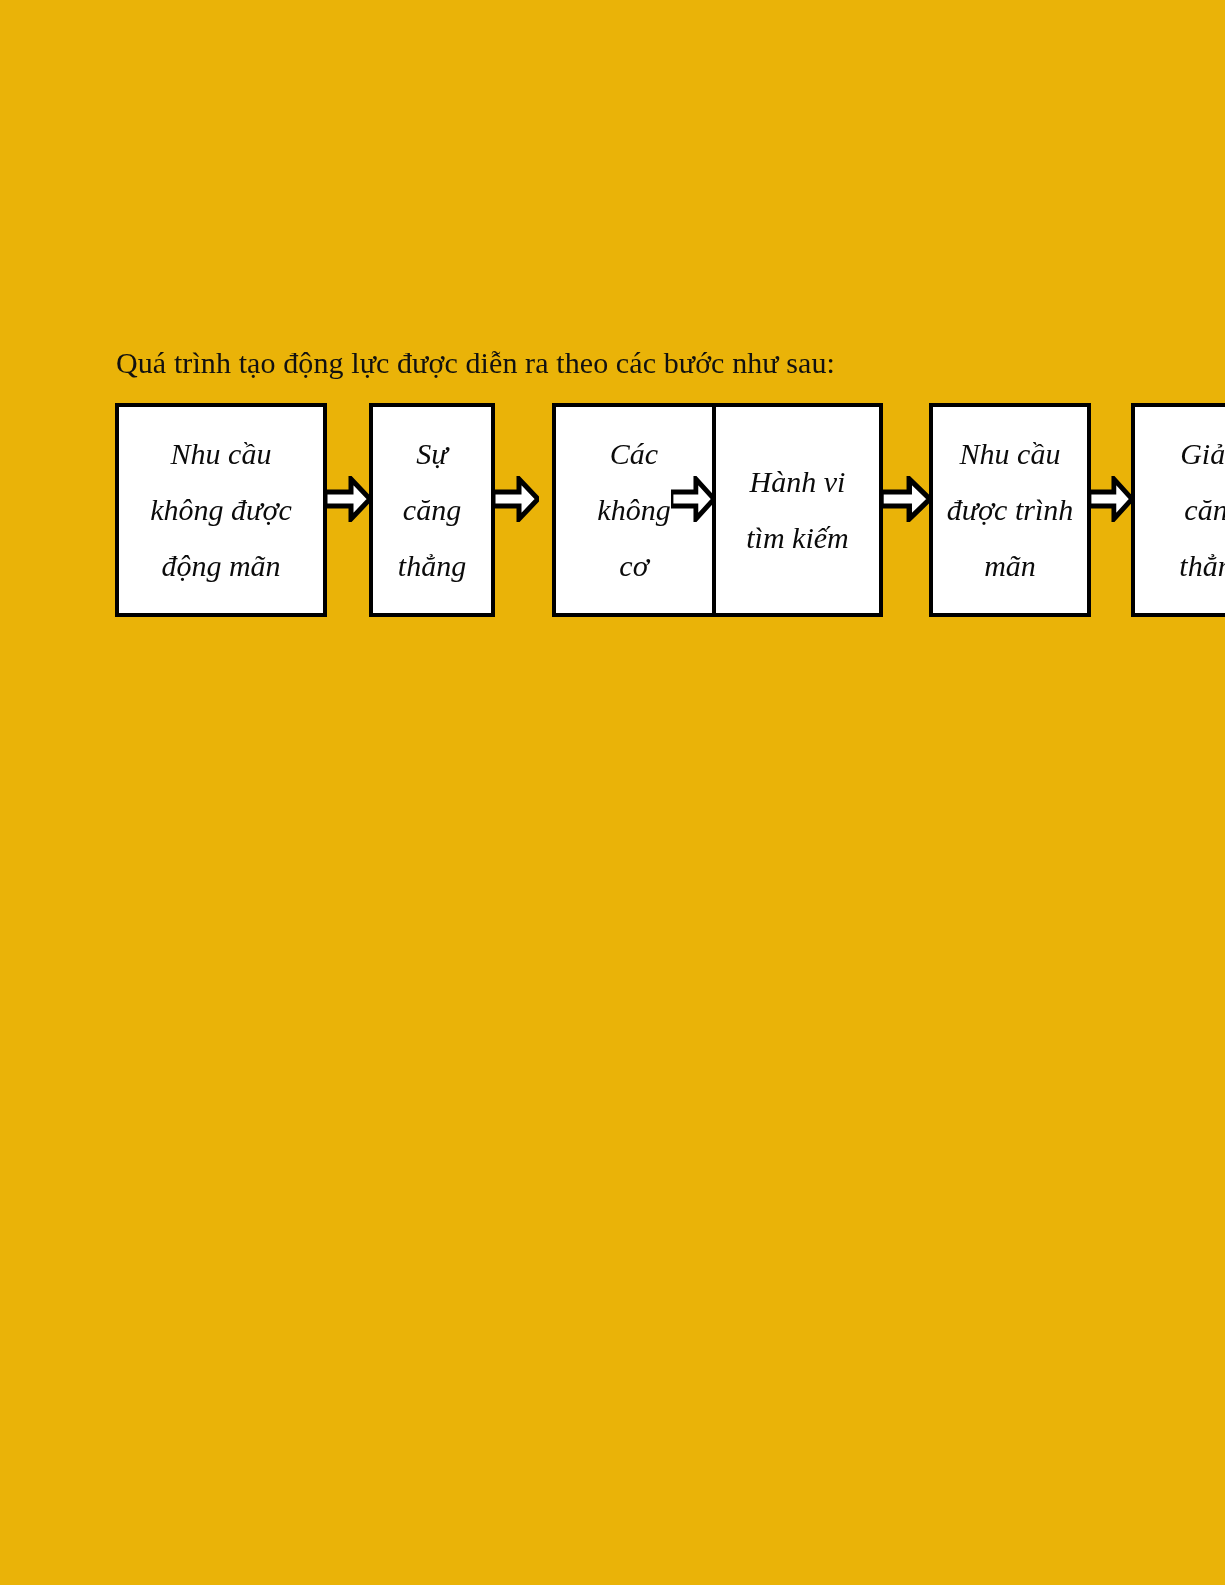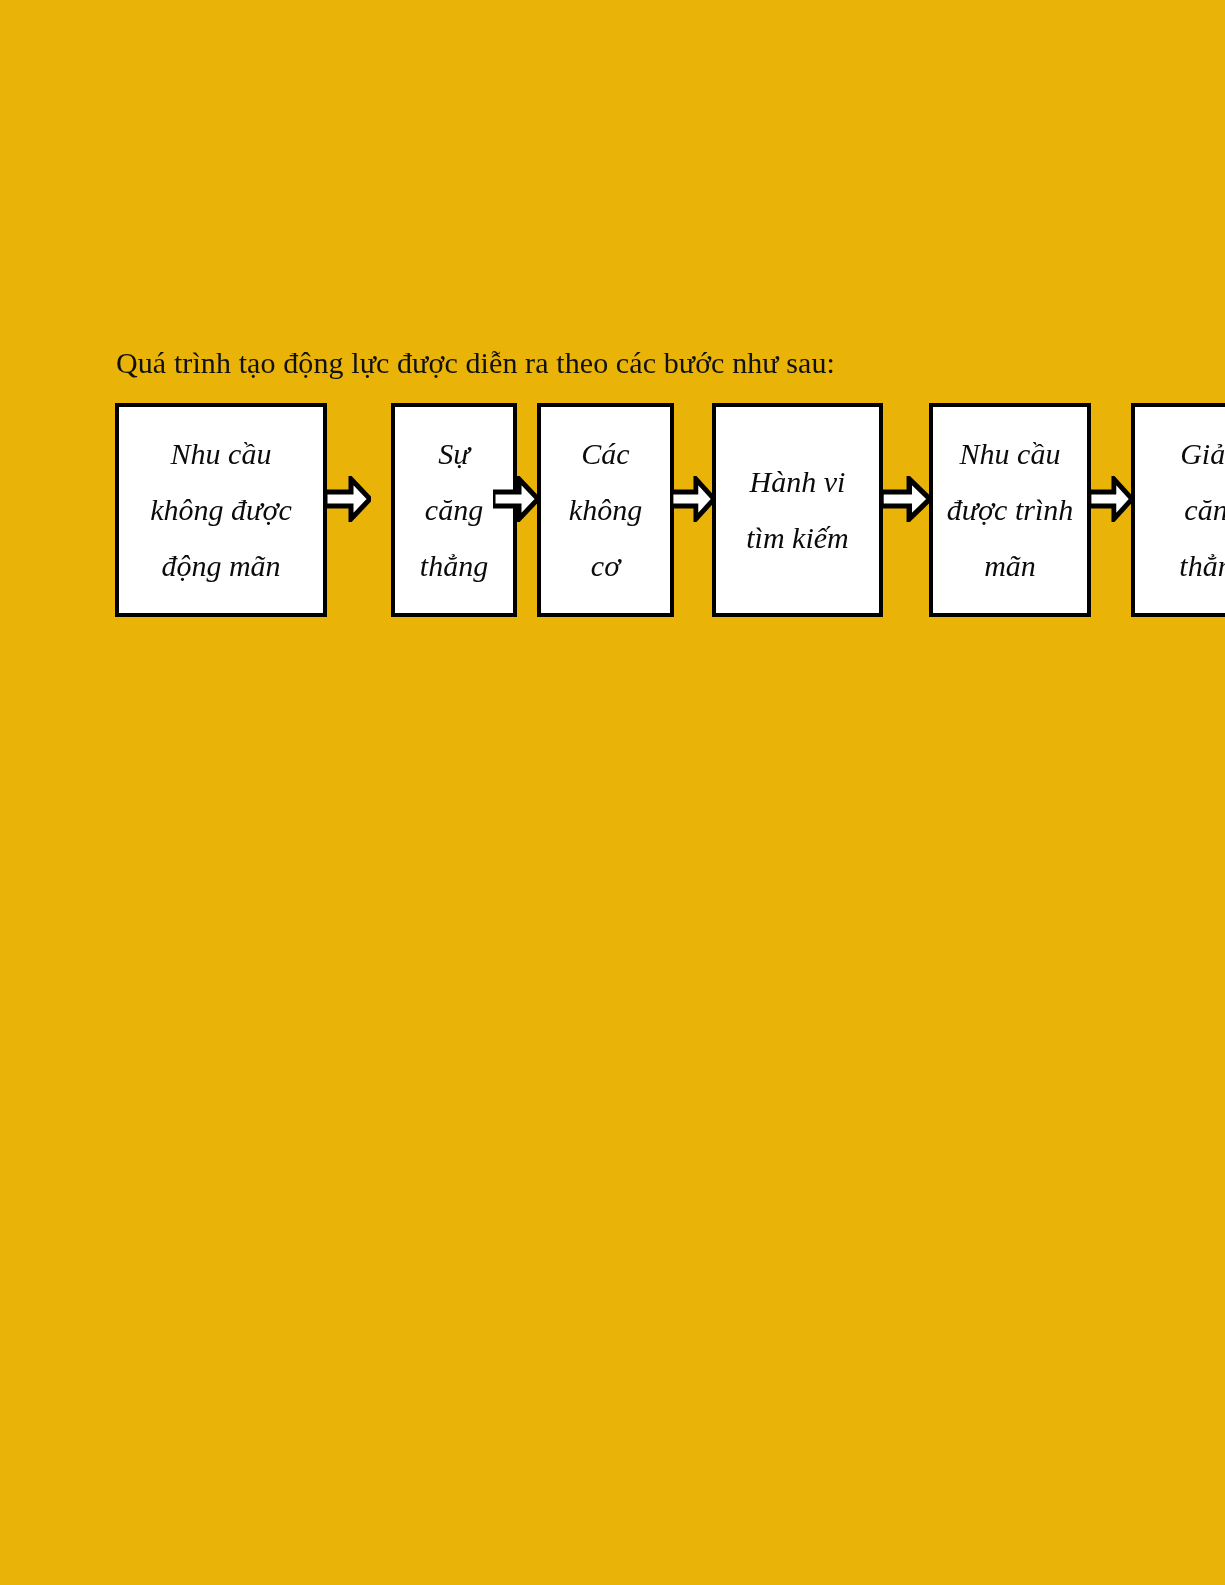--- a/index.html
+++ b/index.html
@@ -62,22 +62,22 @@
   .flow-box .line {
     font-size: 30px;
     line-height: 56px;
     text-align: center;
     white-space: nowrap;
     color: #0b0b0b;
   }
 
   
   #box-1 { left: 115px;  width: 212px; }
-  #box-2 { left: 369px;  width: 126px; margin-left: 22px; }
-  #box-3 { left: 537px;  width: 137px; }
+  #box-2 { left: 369px;  width: 126px; }
+  #box-3 { left: 552px;  width: 164px; }
   #box-4 { left: 712px;  width: 171px; }
   #box-5 { left: 929px;  width: 162px; }
   #box-6 { left: 1131px; width: 165px; }
 
   
   #box-2 .line, #box-3 .line, #box-6 .line { line-height: 56px; }
 
   
   #box-6 { align-items: center; }
 

